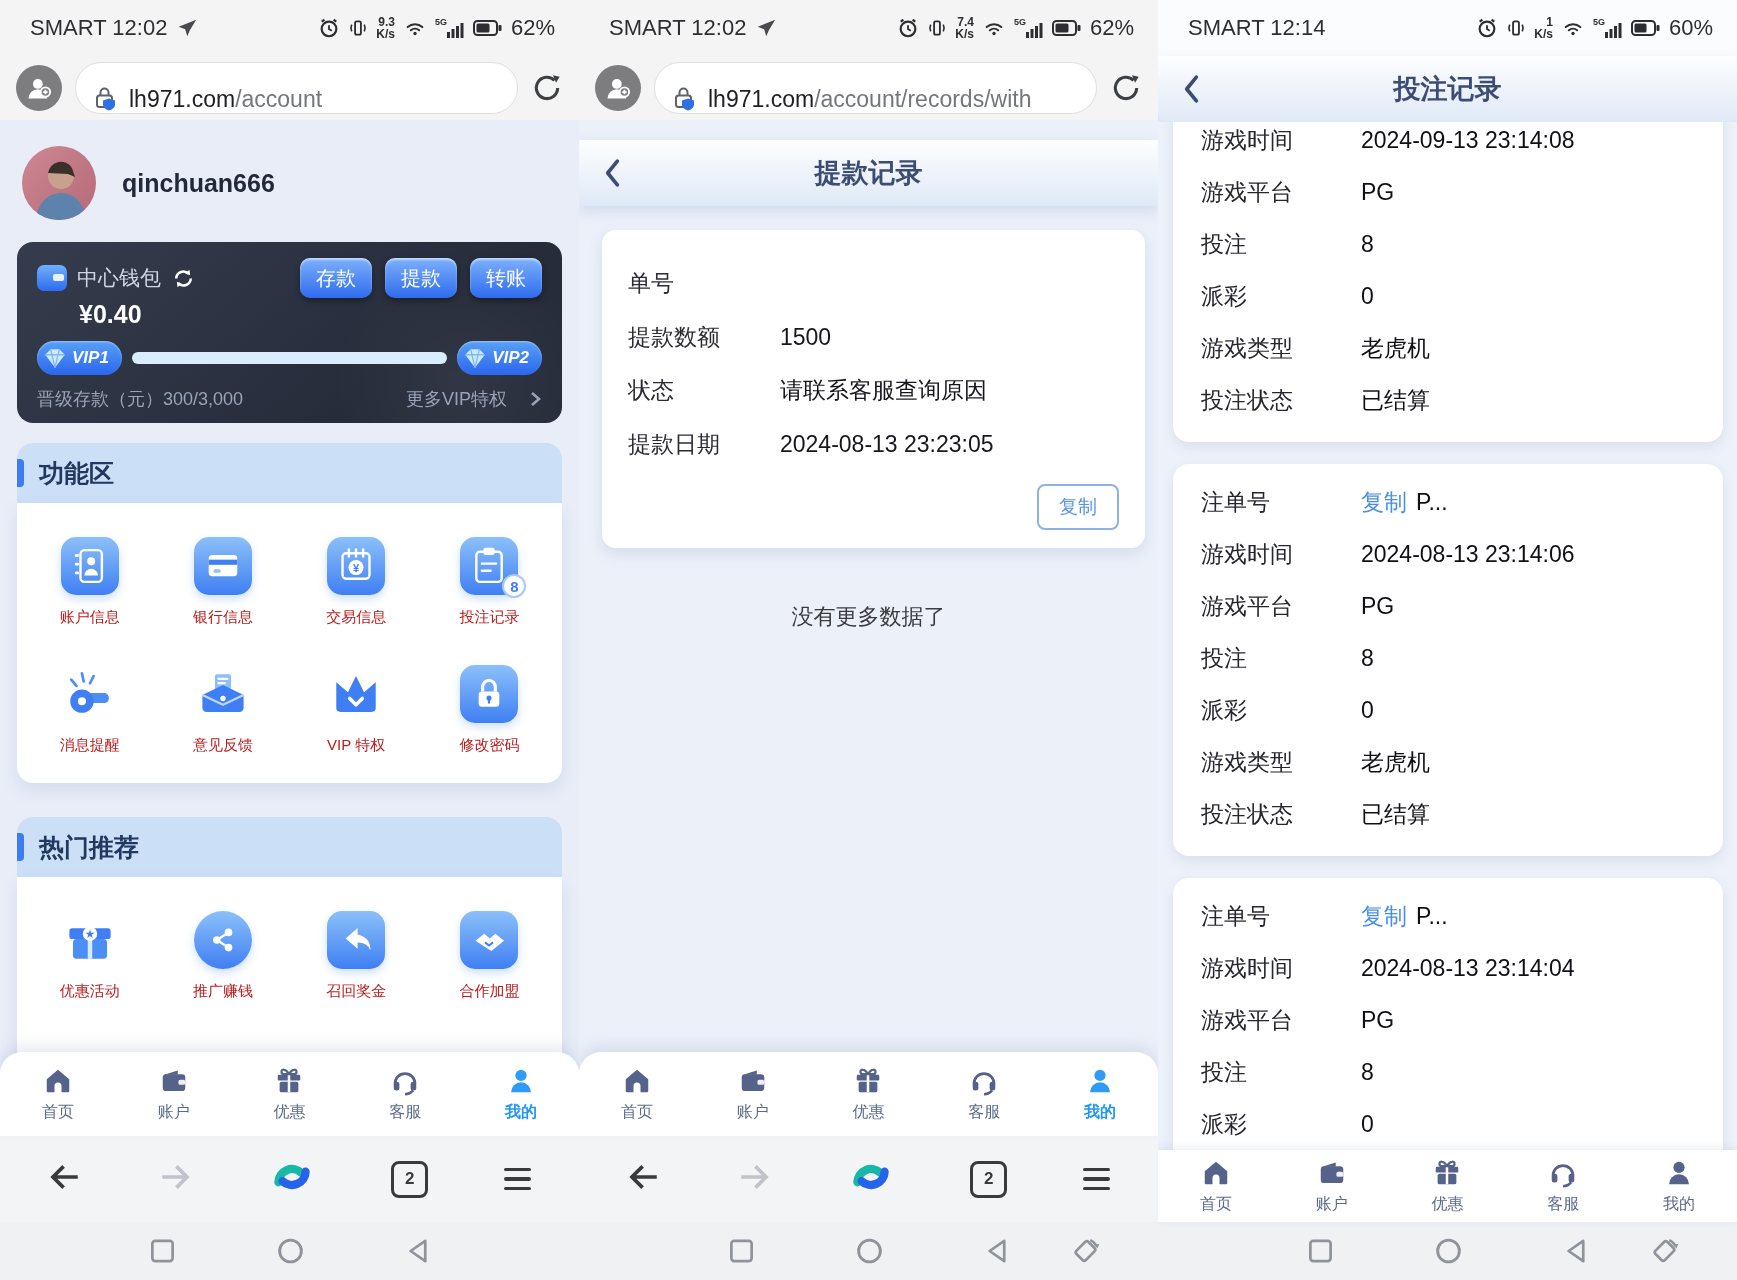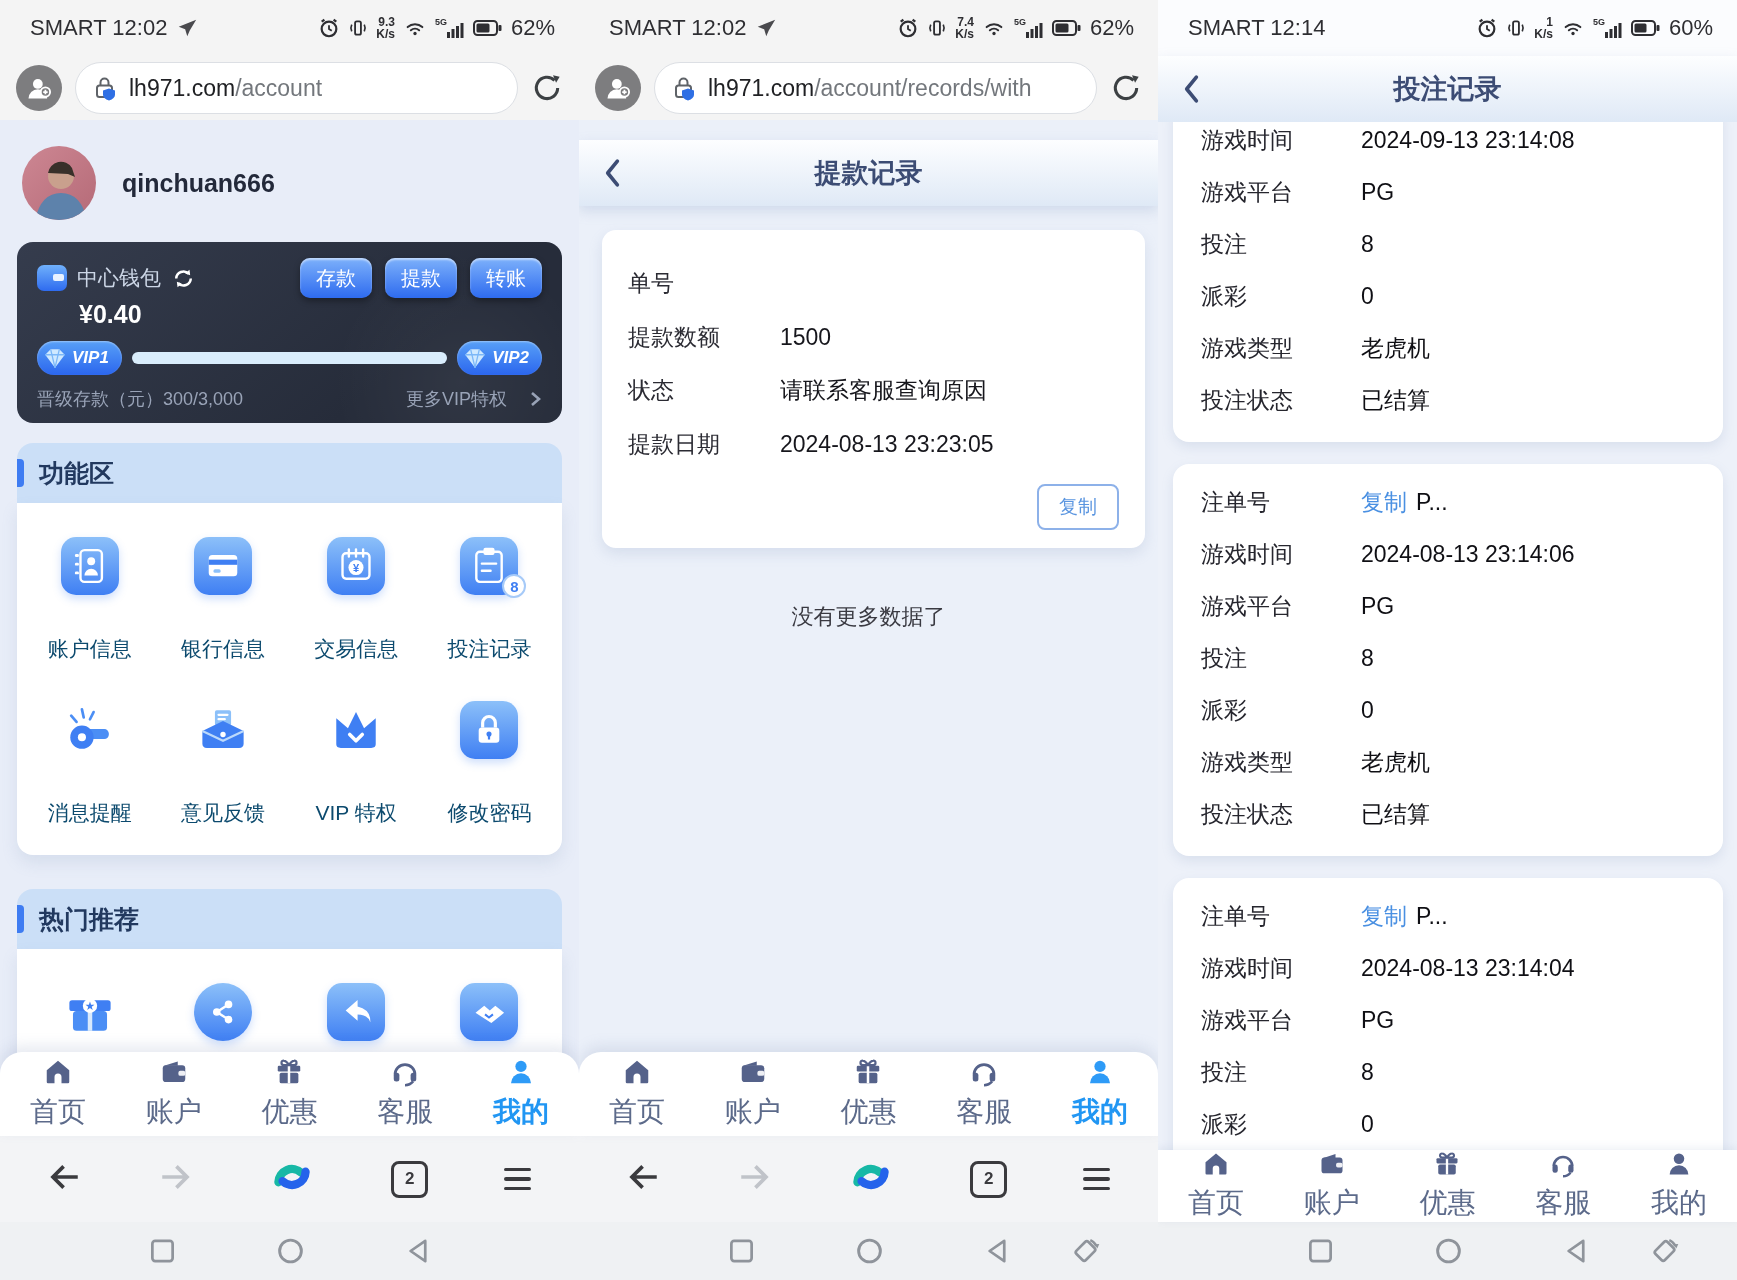--- a/index.html
+++ b/index.html
@@ -11,21 +11,21 @@
   .sb{height:56px;display:flex;align-items:center;justify-content:space-between;padding:0 24px 0 30px;background:#f4f4f4;}
   #p3 .sb{background:#fbfcfe;}
   .sb-left{display:flex;align-items:center;gap:9px;font-size:22px;color:#2e2e32;font-weight:500;}
   .sb-right{display:flex;align-items:center;gap:8px;color:#2e2e32;}
   .speed{display:flex;flex-direction:column;align-items:flex-end;font-size:12px;line-height:12px;color:#2e2e32;font-weight:700;}
   .sb-batt{font-size:22px;font-weight:500;}
 
   
   .urlbar{height:64px;background:#f4f4f4;display:flex;align-items:center;padding:0 16px;gap:13px;}
   .avatar-btn{width:46px;height:46px;border-radius:50%;background:#7d7d7f;display:flex;align-items:center;justify-content:center;flex:none;}
-  .url-pill{flex:1;height:50px;background:#fff;border:1px solid #dcdfe4;border-radius:26px;display:flex;align-items:center;padding:0 14px;gap:9px;overflow:hidden;white-space:nowrap;}
+  .url-pill{flex:1;height:50px;background:#fff;border:1px solid #dcdfe4;border-radius:26px;display:flex;align-items:flex-end;padding:0 14px;gap:9px;overflow:hidden;white-space:nowrap;}
   .url-host{font-size:23px;color:#202124;}
   .url-path{font-size:23px;color:#73777c;}
   .reload{flex:none;display:flex;}
 
   
   .page{position:absolute;left:0;right:0;top:120px;bottom:0;background:#e8edf8;overflow:hidden;}
   #p2 .page{background:#ebf0f9;}
   #p3 .page{top:122px;background:#edf1f9;}
 
   
@@ -49,21 +49,21 @@
   .wmore{display:flex;align-items:center;gap:21px;}
   .scard{margin:20px 17px 0;}
   .scard.hot{margin-top:34px;}
   .shead{height:60px;background:#cbdff7;border-radius:16px 16px 0 0;display:flex;align-items:center;gap:15px;overflow:hidden;}
   .saccent{width:7px;height:28px;background:#3e7cf2;border-radius:0 4px 4px 0;}
   .stitle{font-size:25px;font-weight:700;color:#22395f;}
   .sbody{background:#fff;border-radius:0 0 16px 16px;box-shadow:0 8px 16px rgba(120,140,180,.16);padding:34px 6px 28px;}
   .sbody.hot{padding-bottom:140px;}
   .grid{display:grid;grid-template-columns:repeat(4,1fr);row-gap:38px;}
   .gitem{display:flex;flex-direction:column;align-items:center;gap:13px;}
-  .glabel{font-size:21px;color:#0c4a6e;white-space:nowrap;margin-top:27px;}
+  .glabel{font-size:15px;color:#b91c1c;white-space:nowrap;}
   .tile{width:58px;height:58px;border-radius:15px;background:linear-gradient(180deg,#8cc0f9,#3f7ff3);display:flex;align-items:center;justify-content:center;position:relative;box-shadow:0 4px 8px rgba(63,127,243,.25);}
   .tile.round{border-radius:50%;}
   .shape{width:58px;height:58px;display:flex;align-items:center;justify-content:center;}
   .badge{position:absolute;right:-8px;bottom:-3px;width:24px;height:24px;border-radius:50%;background:#fff;border:2px solid #a6caf8;color:#3f7ff3;font-size:15px;font-weight:700;display:flex;align-items:center;justify-content:center;box-sizing:border-box;}
 
   
   .appheader{height:66px;background:linear-gradient(180deg,#fdfeff,#dfe9f6);display:flex;align-items:center;justify-content:center;position:relative;box-shadow:0 5px 12px rgba(140,160,200,.28);}
   #p2 .appheader{margin-top:20px;}
   .back{position:absolute;left:20px;top:50%;transform:translateY(-50%);display:flex;}
   .htitle{font-size:27px;font-weight:700;color:#3c4c74;}
@@ -81,21 +81,21 @@
   .bcard.first{margin-top:-20px;}
   .brow{display:flex;align-items:center;height:52px;font-size:23px;}
   .blabel{width:160px;flex:none;color:#26262e;}
   .bvalue{color:#0f0f14;}
   .blink{color:#4a90e2;margin-right:9px;text-decoration:none;}
 
   
   .sitenav{position:absolute;left:0;right:0;top:1052px;height:84px;background:#fff;border-radius:22px 22px 0 0;box-shadow:0 -6px 14px rgba(120,140,180,.18);display:flex;z-index:6;}
   #p3 .sitenav{top:1150px;height:72px;border-radius:0;box-shadow:0 -2px 8px rgba(120,140,180,.14);}
   .nitem{flex:1;display:flex;flex-direction:column;align-items:center;justify-content:center;gap:6px;}
-  .nlabel{font-size:28px;color:#5c6a8a;font-family:Liberation Mono, monospace;}
+  .nlabel{font-size:16px;color:#5c6a8a;font-family:Liberation Mono, monospace;}
   .nitem.active .nlabel{color:#2196f3;font-weight:700;}
   .nicon{fill:#55628a;}
   .nitem.active .nicon{fill:#2e9bf7;}
 
   
   .btoolbar{position:absolute;left:0;right:0;top:1136px;height:86px;background:#f3f4f6;display:flex;align-items:center;justify-content:space-between;padding:0 48px;z-index:5;}
   .tabbox{width:31px;height:31px;border:3px solid #3a3a3e;border-radius:8px;display:flex;align-items:center;justify-content:center;font-size:17px;font-weight:700;color:#3a3a3e;background:transparent;}
   .menu{display:flex;flex-direction:column;gap:6px;}
   .menu i{display:block;width:27px;height:3.5px;background:#3a3a3e;border-radius:2px;}
   .androidbar{position:absolute;left:0;right:0;top:1222px;height:58px;background:#eff1f3;z-index:5;}

